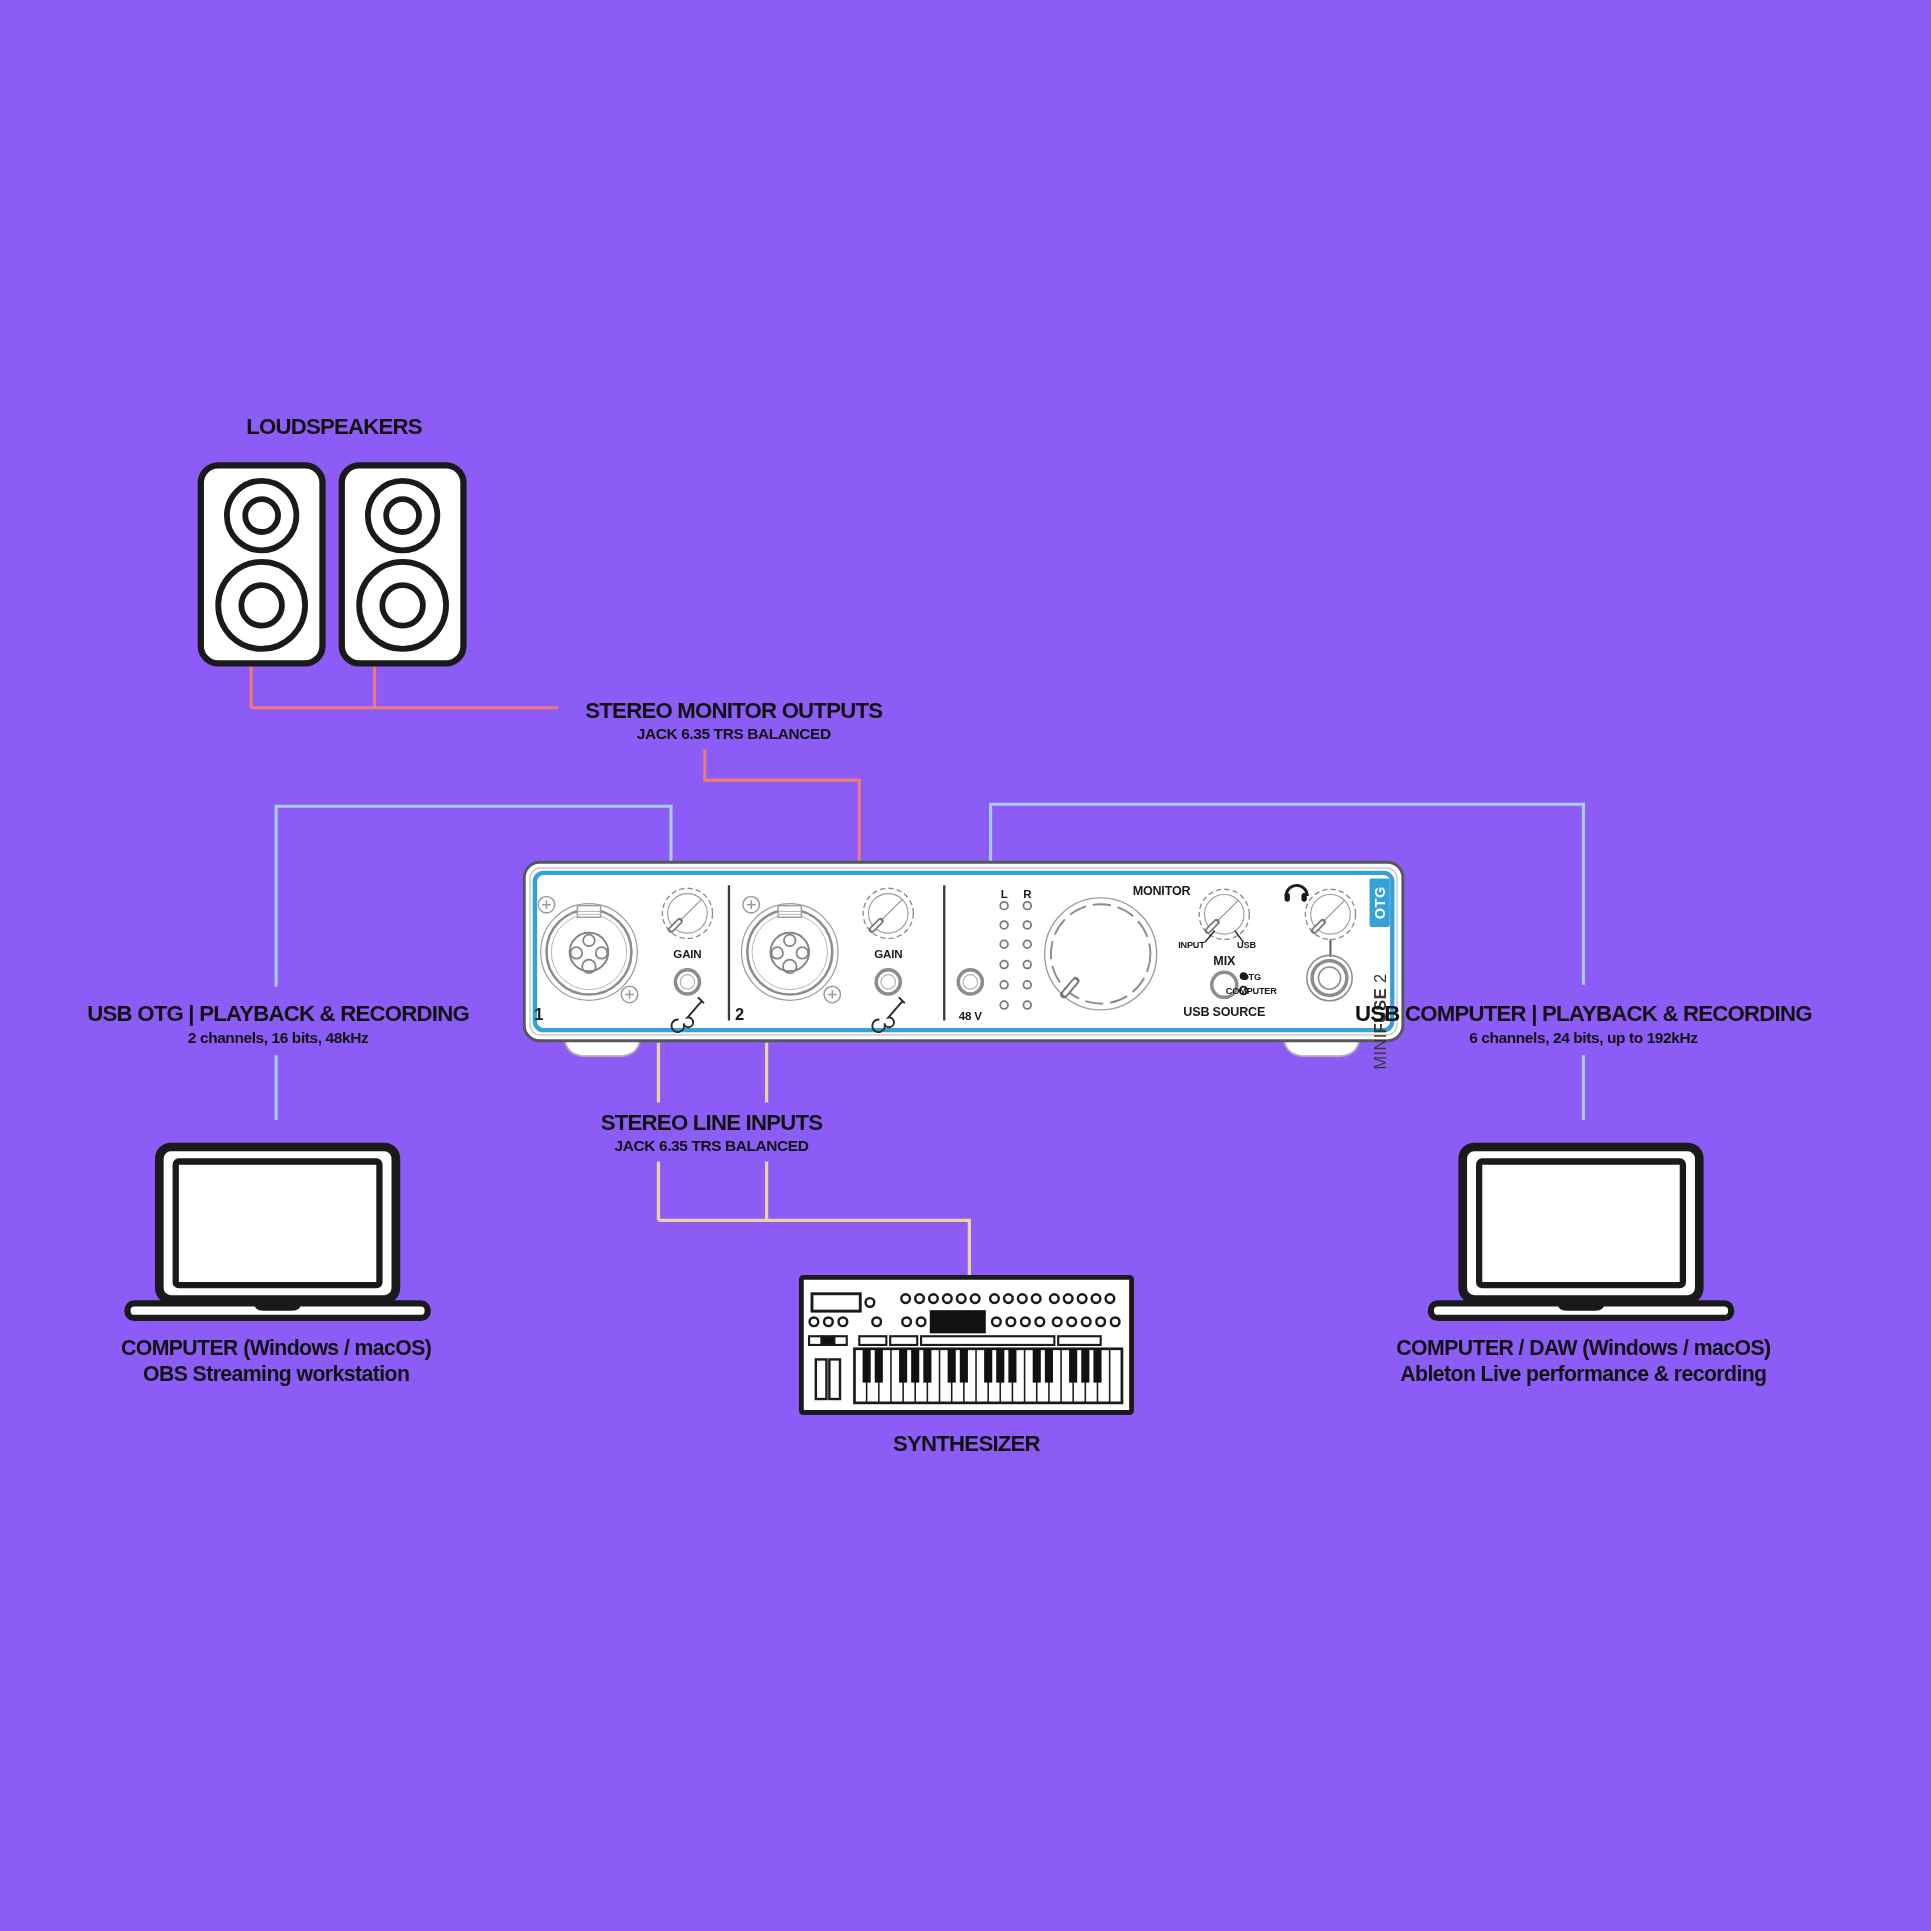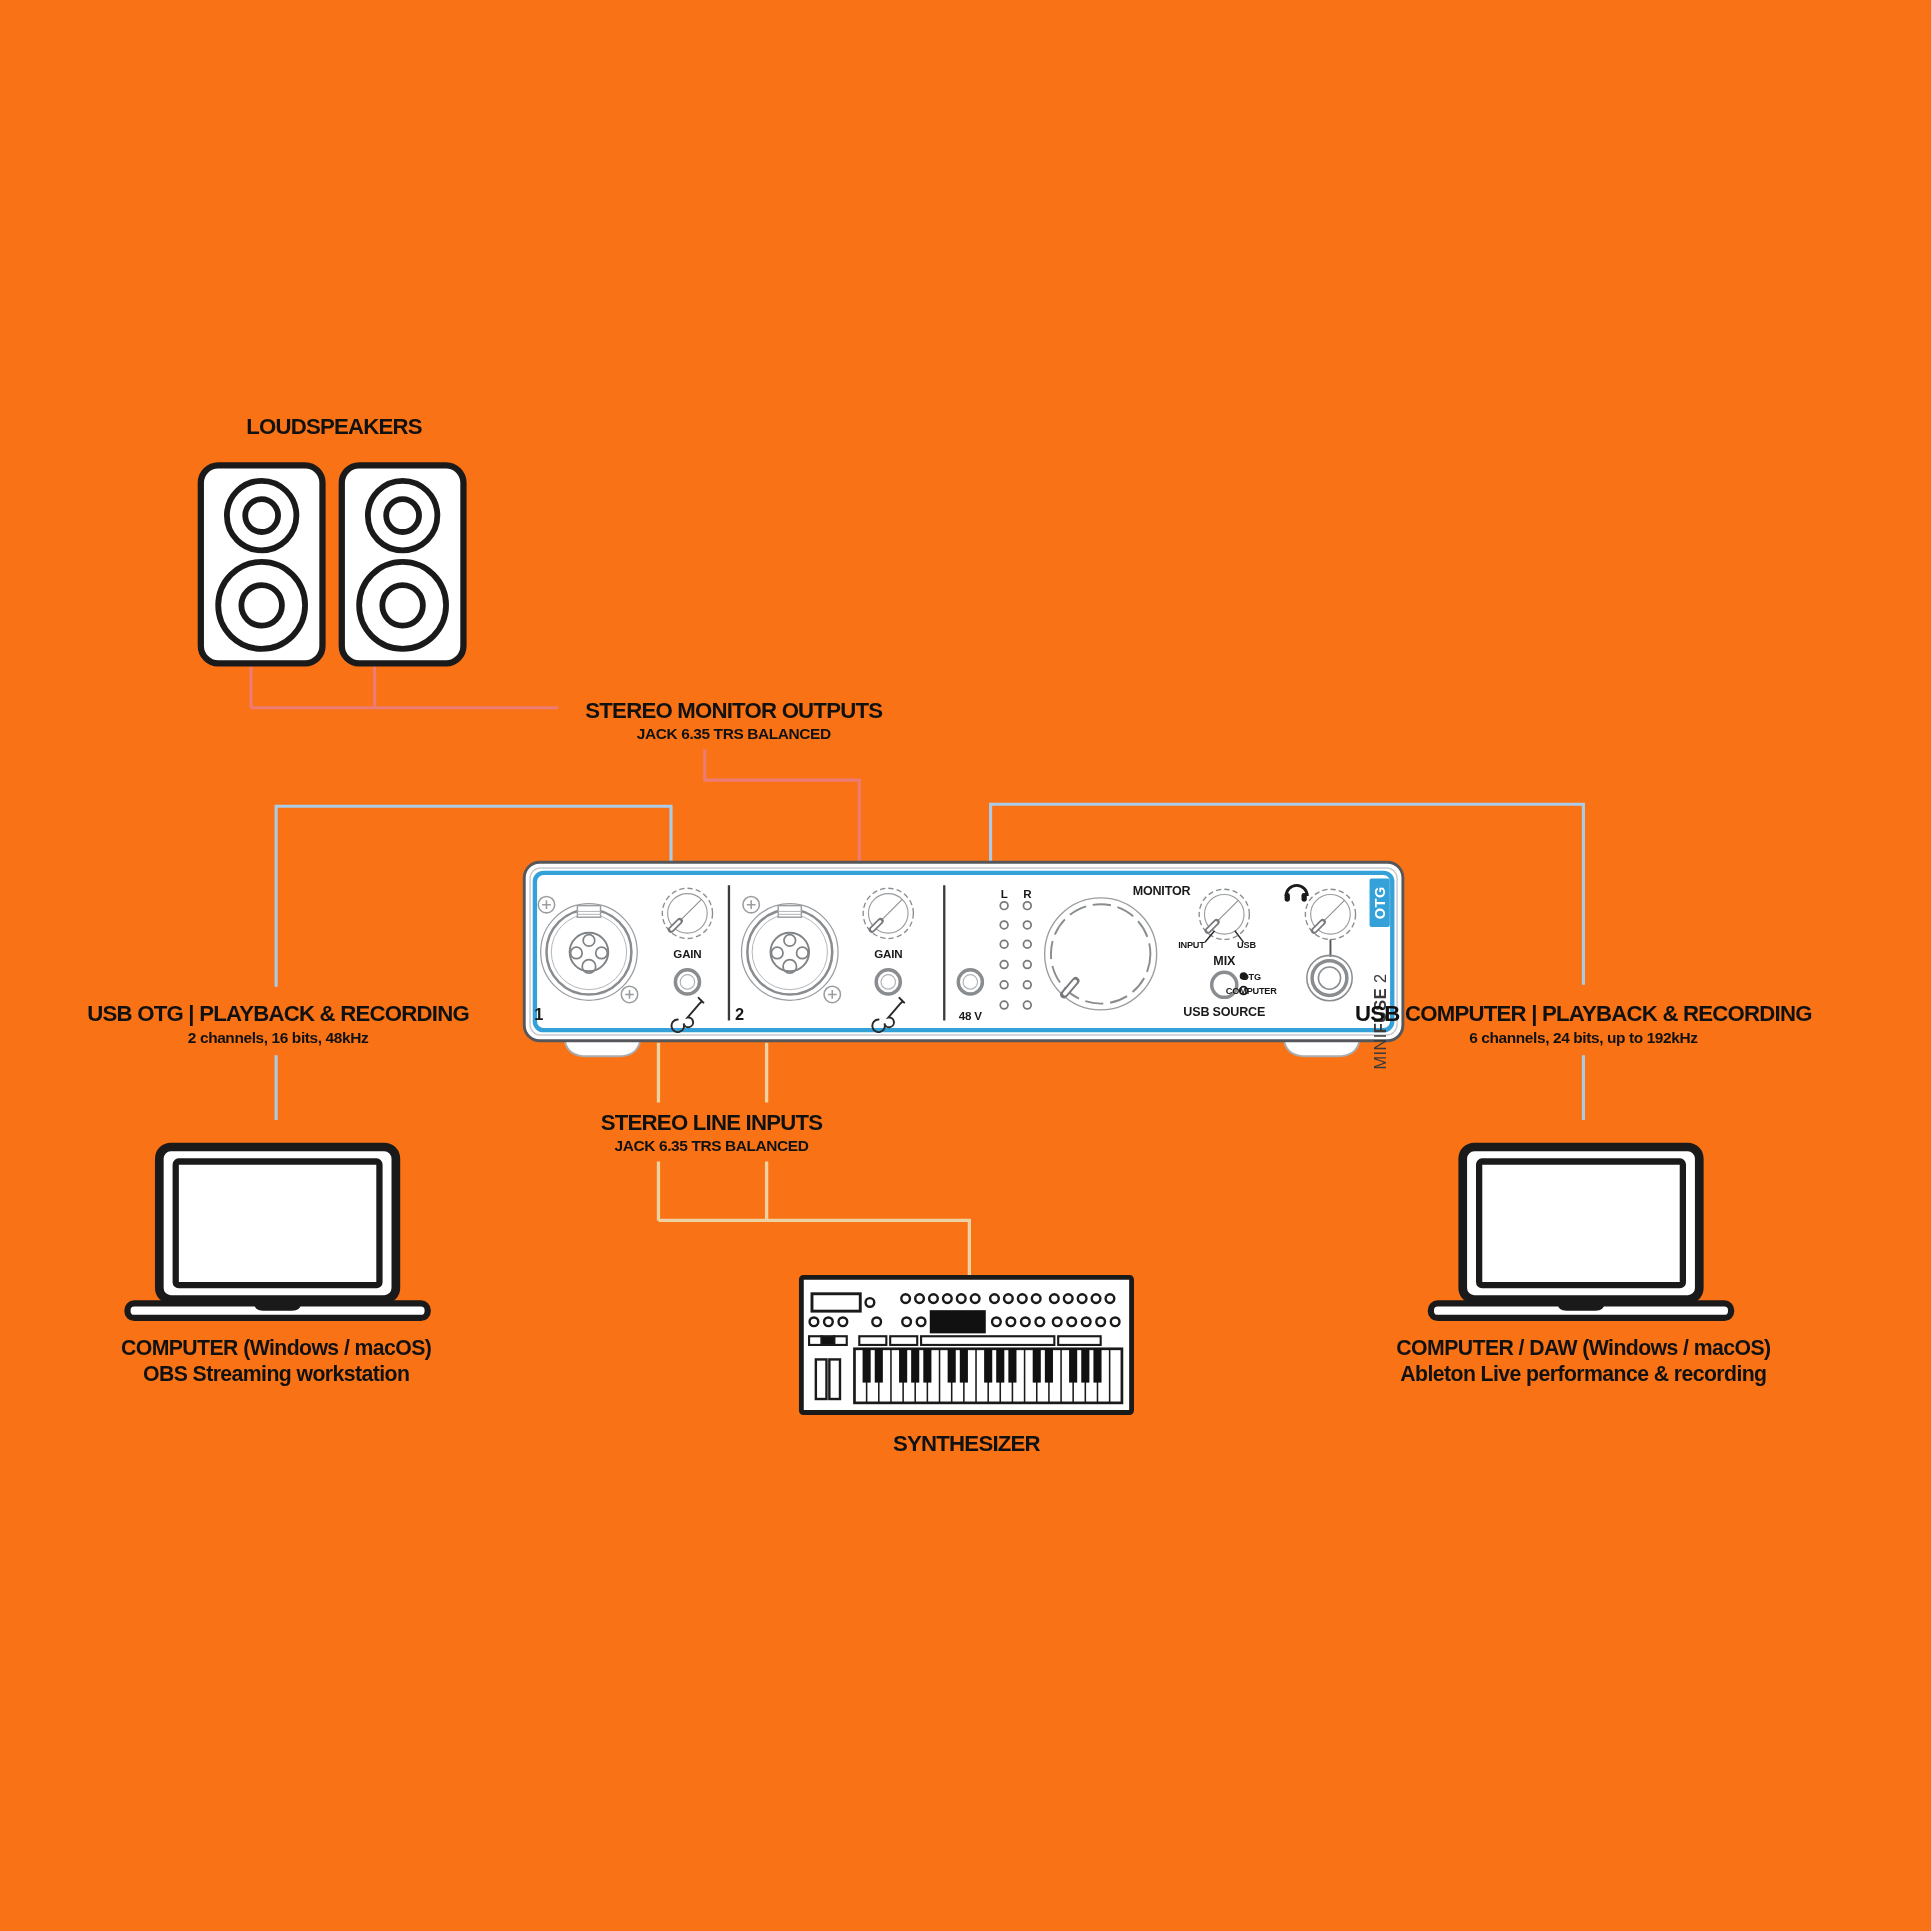--- a/index.html
+++ b/index.html
@@ -1,16 +1,16 @@
 <!DOCTYPE html>
 <html><head>
 <meta charset="utf-8">
 <style>
   html,body{margin:0;padding:0;background:#ffffff;}
-  #canvas{position:relative;width:1931px;height:1931px;background:#f97316;overflow:hidden;}
+  #canvas{position:relative;width:1931px;height:1931px;background:#8b5cf6;overflow:hidden;}
   svg{display:block;}
   text{font-family:"Liberation Sans",sans-serif;text-anchor:middle;fill:#111;}
   .t-h1{font-size:23px;font-weight:700;letter-spacing:-0.8px;}
   .t-h2{font-size:16px;font-weight:700;letter-spacing:-0.4px;}
   .t-cap{font-size:22px;font-weight:700;letter-spacing:-0.6px;}
   .t-dev{font-size:12px;font-weight:700;fill:#1a1a1a;letter-spacing:-0.2px;}
   .t-dev13{font-size:13px;font-weight:700;fill:#1a1a1a;letter-spacing:-0.2px;}
   .t-dev-s{font-size:9.5px;font-weight:700;fill:#1a1a1a;letter-spacing:-0.2px;}
   .t-num{font-size:17px;font-weight:700;fill:#1a1a1a;}
   .t-brand{font-size:17px;fill:#3a3a3a;letter-spacing:0.4px;}

